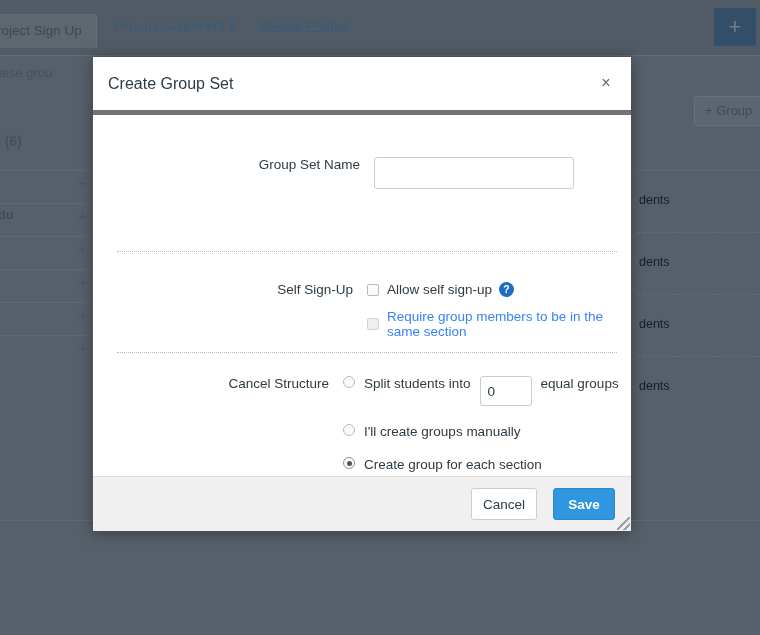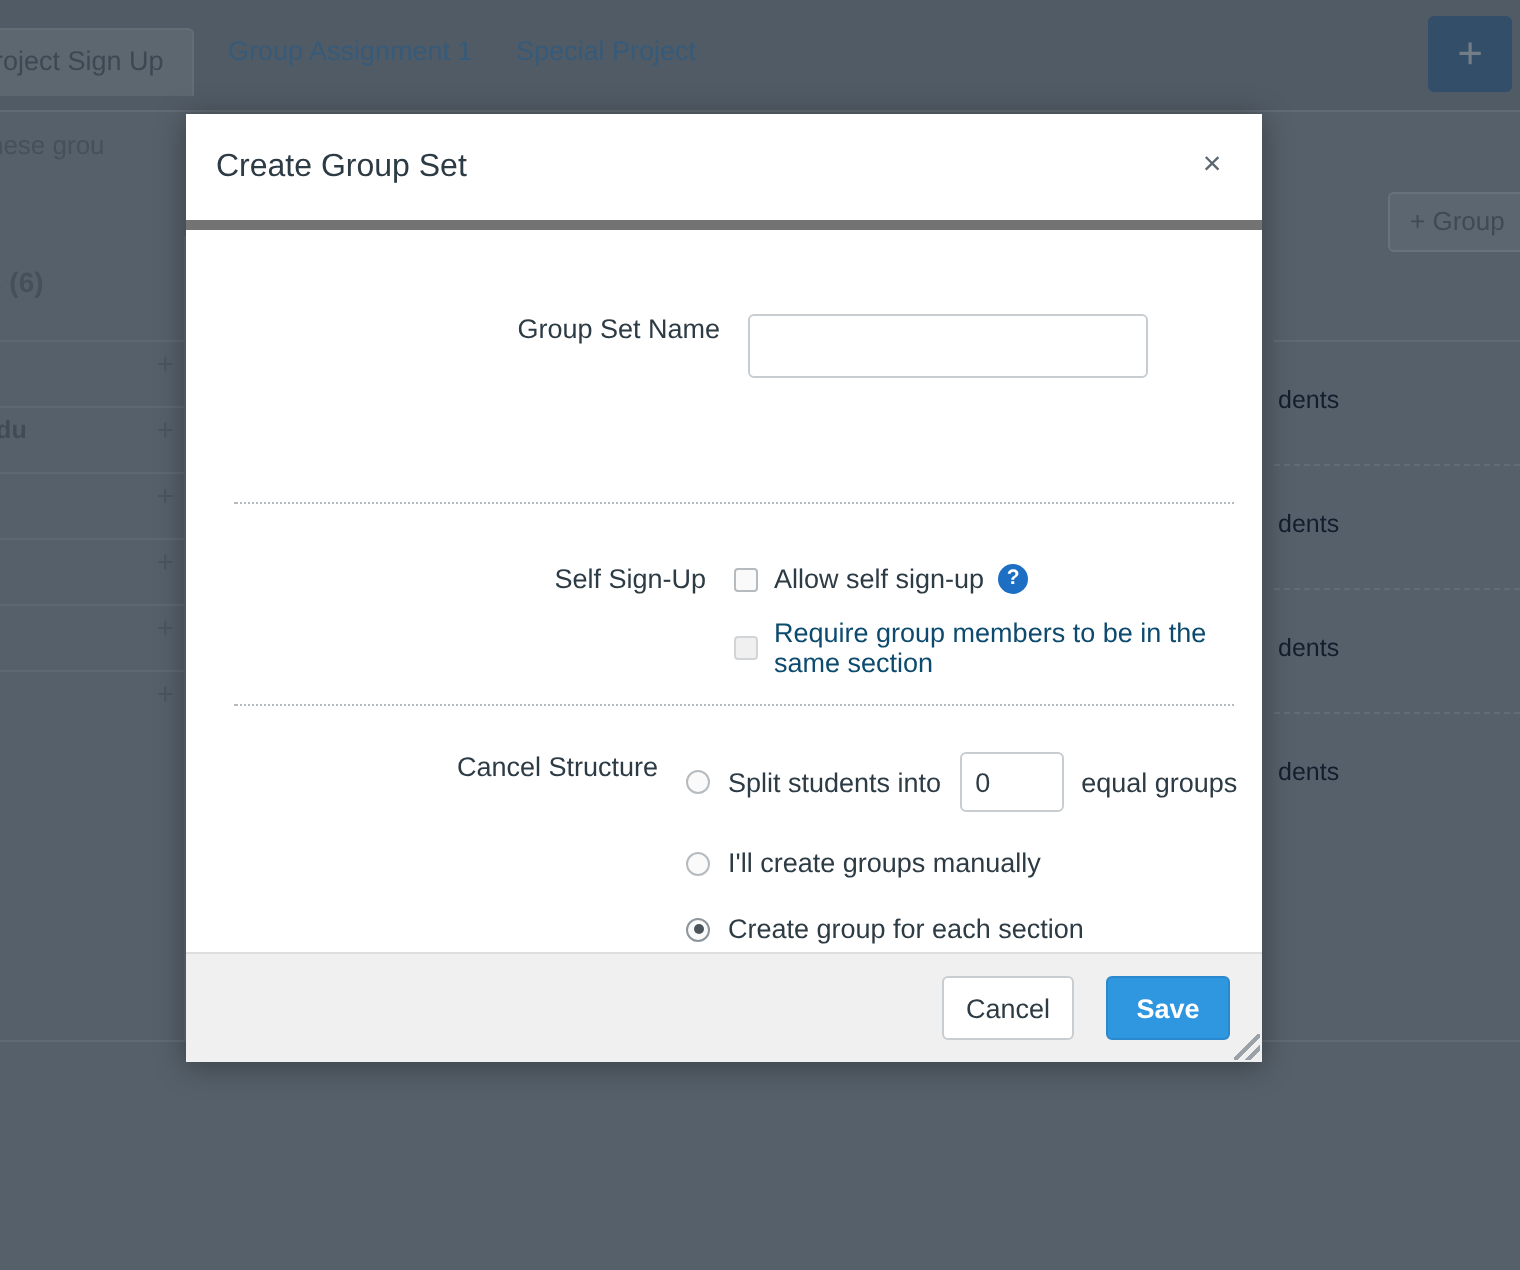--- a/index.html
+++ b/index.html
@@ -246,39 +246,39 @@
     width: 12px; height: 12px;
     border: 1px solid #b6bbc0;
     border-radius: 2px;
     background: #fafafa;
     margin-right: 8px;
     flex: 0 0 auto;
     box-sizing: border-box;
   }
   .box.disabled { background: #f0f0f0; border-color: #d2d5d8; }
   .check-label { font-size: 13.5px; color: #2d3b45; }
-  .check-label.muted { color: #0c4a6e; }
+  .check-label.muted { color: #3b82f6; }
   .help-icon {
     display: inline-block;
     width: 15px; height: 15px;
     border-radius: 50%;
     background: #1d6fc4;
     color: #fff;
     font-size: 10.5px;
     font-weight: bold;
     line-height: 15px;
     text-align: center;
     margin-left: 7px;
     vertical-align: -2px;
     cursor: pointer;
   }
 
   .radio-line {
     display: flex;
-    align-items: center;
+    align-items: flex-start;
     margin-bottom: 18px;
   }
   .radio {
     width: 12px; height: 12px;
     border: 1px solid #b6bbc0;
     border-radius: 50%;
     background: #fafafa;
     margin-right: 9px;
     flex: 0 0 auto;
     box-sizing: border-box;
@@ -352,23 +352,23 @@
 </head>
 <body>
 
 <div id="bg-page">
 
   <div id="bg-tabbar">
     <div class="bg-tab active" style="left:-18px;">
       <span>roject Sign Up</span>
     </div>
     <div class="bg-tab" style="left:114px;">
-      <span>Group Assignment 1</span>
-    </div>
-    <div class="bg-tab" style="left:258px;">
+      <span>Group Assignment 8</span>
+    </div>
+    <div class="bg-tab" style="left:258px;text-decoration:underline;">
       <span>Special Project</span>
     </div>
   </div>
 
   <div id="bg-addbtn">
     <span>+</span>
   </div>
 
   <div id="bg-intro">ed for these grou</div>
 

